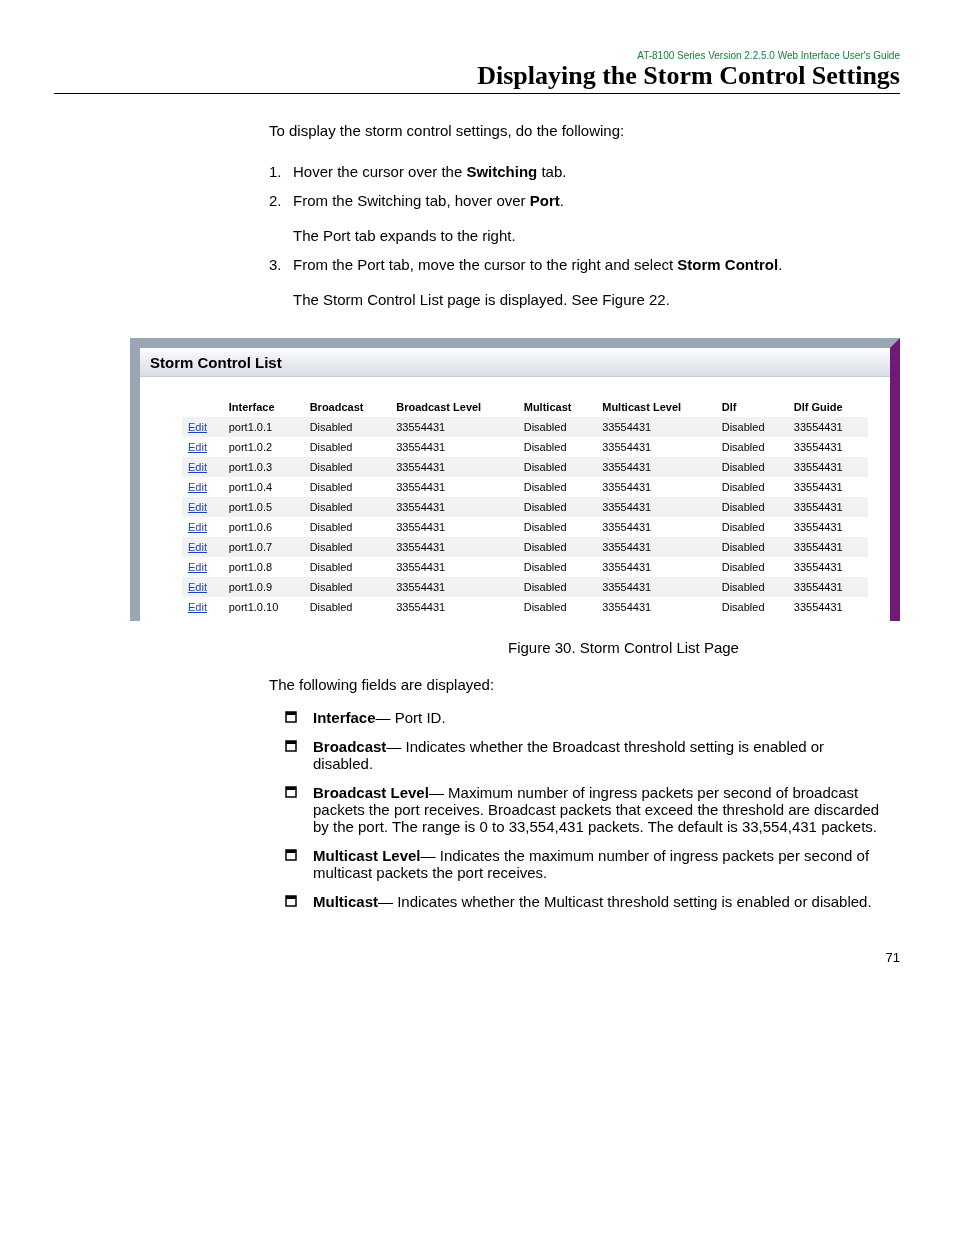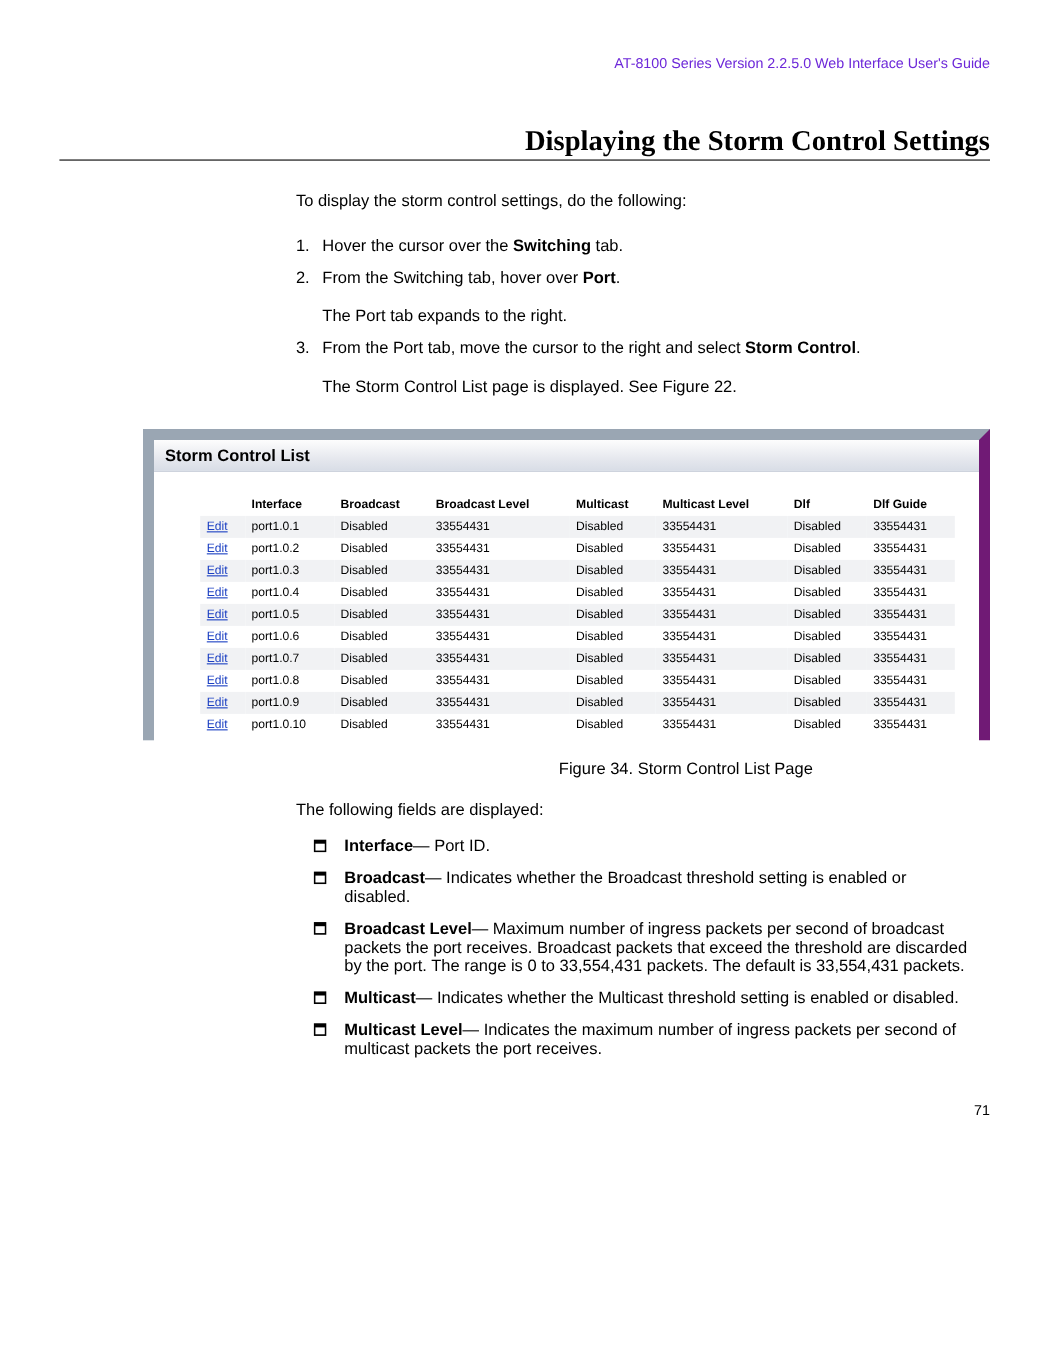--- a/index.html
+++ b/index.html
@@ -9,23 +9,22 @@
     color: #000;
     width: 954px;
     background: #fff;
   }
   .page {
     padding: 50px 54px 40px 54px;
     box-sizing: border-box;
   }
   .header {
     text-align: right;
-    font-size: 13px;
-    color: #6d28d9;
-    margin-bottom: 48px;
+    font-size: 10px;
+    color: #15803d;
   }
   h1 {
     font-family: "Times New Roman", Times, serif;
     font-size: 26px;
     font-weight: bold;
     margin: 0 0 2px 0;
     text-align: right;
   }
   .rule {
     border: none;
@@ -283,21 +282,21 @@
                 <td>Disabled</td>
                 <td>33554431</td>
               </tr>
             </tbody>
         </table>
       </div>
     </div>
   </div>
 
   <div class="body-indent">
-    <div class="caption">Figure 34. Storm Control List Page</div>
+    <div class="caption">Figure 30. Storm Control List Page</div>
     <p class="followup">The following fields are displayed:</p>
     <div class="deflist" id="defs-host">
         <div class="defitem">
           <div class="bullet-box">
             <svg width="12" height="12">
               <rect x="1" y="1" width="10" height="10" fill="none" stroke="#000" stroke-width="1.5"></rect>
               <rect x="1" y="1" width="10" height="3" fill="#000"></rect>
             </svg>
           </div>
           <div class="deftext"><b>Interface</b>— Port ID.</div>
@@ -320,28 +319,28 @@
           </div>
           <div class="deftext"><b>Broadcast Level</b>— Maximum number of ingress packets per second of broadcast packets the port receives. Broadcast packets that exceed the threshold are discarded by the port. The range is 0 to 33,554,431 packets. The default is 33,554,431 packets.</div>
         </div>
         <div class="defitem">
           <div class="bullet-box">
             <svg width="12" height="12">
               <rect x="1" y="1" width="10" height="10" fill="none" stroke="#000" stroke-width="1.5"></rect>
               <rect x="1" y="1" width="10" height="3" fill="#000"></rect>
             </svg>
           </div>
+          <div class="deftext"><b>Multicast Level</b>— Indicates the maximum number of ingress packets per second of multicast packets the port receives.</div>
+        </div>
+        <div class="defitem">
+          <div class="bullet-box">
+            <svg width="12" height="12">
+              <rect x="1" y="1" width="10" height="10" fill="none" stroke="#000" stroke-width="1.5"></rect>
+              <rect x="1" y="1" width="10" height="3" fill="#000"></rect>
+            </svg>
+          </div>
           <div class="deftext"><b>Multicast</b>— Indicates whether the Multicast threshold setting is enabled or disabled.</div>
-        </div>
-        <div class="defitem">
-          <div class="bullet-box">
-            <svg width="12" height="12">
-              <rect x="1" y="1" width="10" height="10" fill="none" stroke="#000" stroke-width="1.5"></rect>
-              <rect x="1" y="1" width="10" height="3" fill="#000"></rect>
-            </svg>
-          </div>
-          <div class="deftext"><b>Multicast Level</b>— Indicates the maximum number of ingress packets per second of multicast packets the port receives.</div>
         </div>
       </div>
   </div>
 
   <div class="pagenum">71</div>
 </div>
 
 </body></html>

